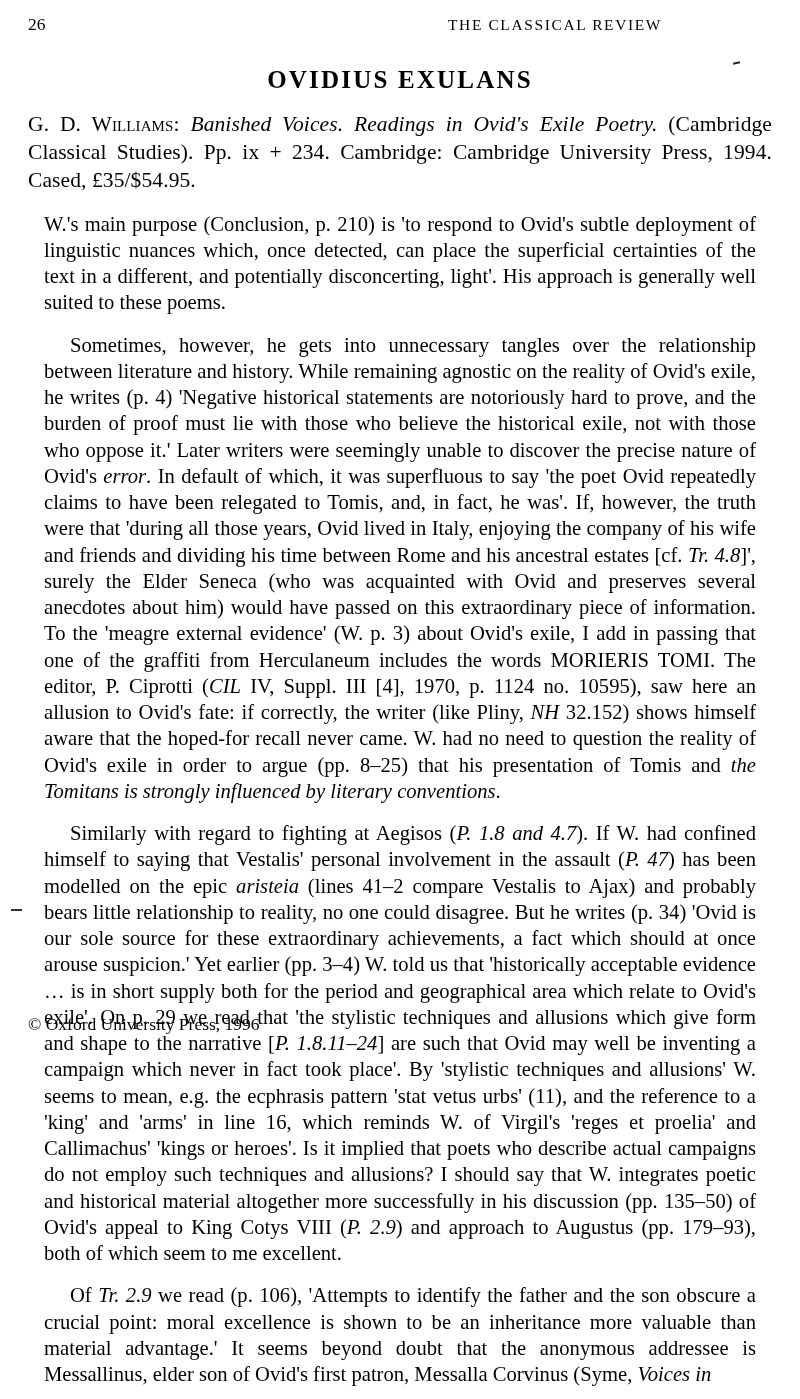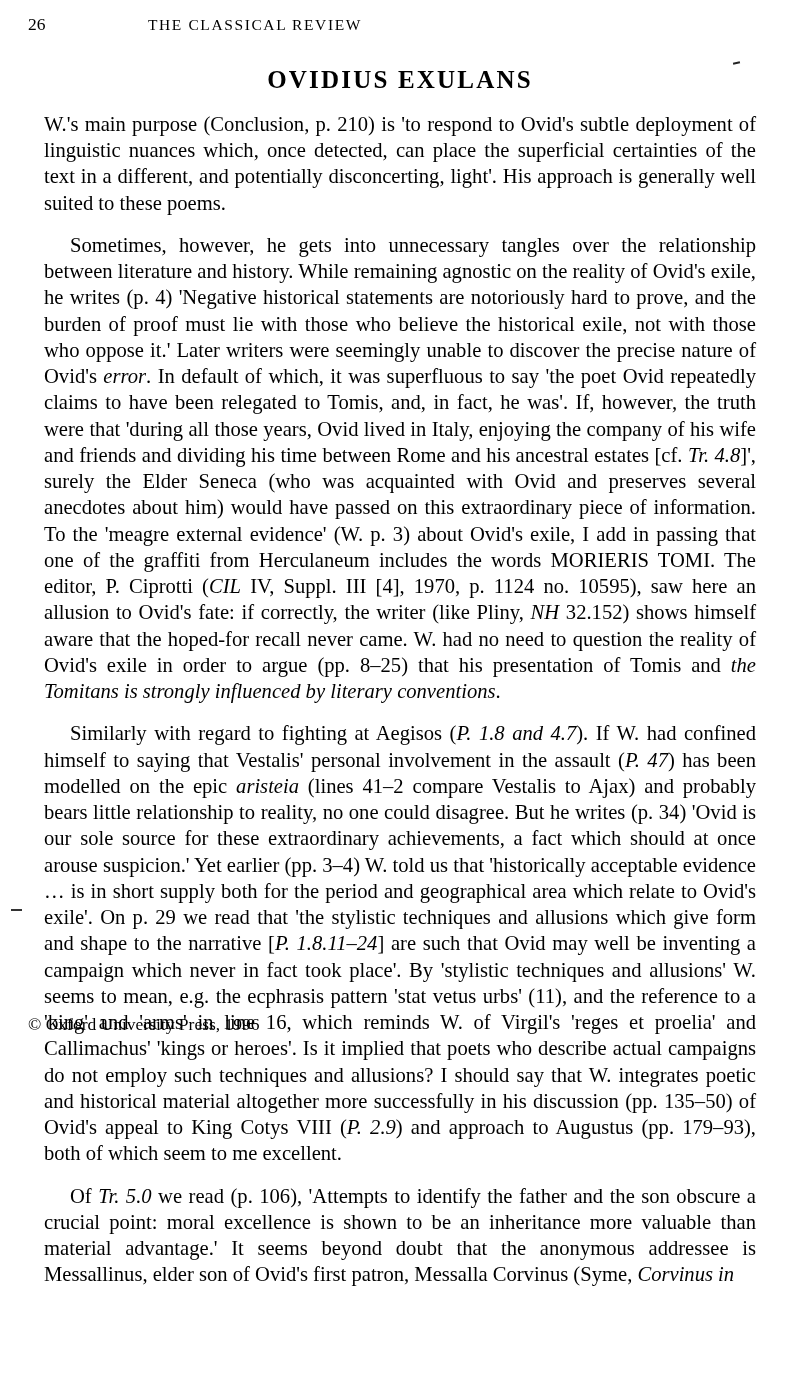--- a/index.html
+++ b/index.html
@@ -27,21 +27,21 @@
     align-items: baseline;
     height: 26px;
   }
   .folio {
     font-size: 17.5px;
     width: 120px;
     text-align: left;
   }
   .journal-title {
     flex: 1;
-    text-align: left;
+    text-align: right;
     font-size: 15.5px;
     letter-spacing: 1.6px;
     font-variant: small-caps;
     text-transform: uppercase;
     padding-right: 110px;
   }
   .article-title {
     text-align: center;
     font-size: 25px;
     letter-spacing: 2.2px;
@@ -107,23 +107,26 @@
   <div class="running-head">
     <div class="folio">26</div>
     <div class="journal-title">THE CLASSICAL REVIEW</div>
   </div>
 
   <div class="stray-mark"></div>
   <div class="stray-mark-2"></div>
 
   <h1 class="article-title">OVIDIUS EXULANS</h1>
 
+  <p class="citation">
+    <span class="au">G. D. Williams</span><span>: </span><i>Banished Voices. Readings in Ovid's Exile Poetry.</i><span> (Cambridge Classical Studies). Pp. ix + 234. Cambridge: Cambridge University Press, 1994. Cased, £35/$54.95.</span>
+  </p>
 
   <div class="body-text">
     <p>W.'s main purpose (Conclusion, p. 210) is 'to respond to Ovid's subtle deployment of linguistic nuances which, once detected, can place the superficial certainties of the text in a different, and potentially disconcerting, light'. His approach is generally well suited to these poems.</p>
     <p class="indent">Sometimes, however, he gets into unnecessary tangles over the relationship between literature and history. While remaining agnostic on the reality of Ovid's exile, he writes (p. 4) 'Negative historical statements are notoriously hard to prove, and the burden of proof must lie with those who believe the historical exile, not with those who oppose it.' Later writers were seemingly unable to discover the precise nature of Ovid's <i>error</i>. In default of which, it was superfluous to say 'the poet Ovid repeatedly claims to have been relegated to Tomis, and, in fact, he was'. If, however, the truth were that 'during all those years, Ovid lived in Italy, enjoying the company of his wife and friends and dividing his time between Rome and his ancestral estates [cf. <i>Tr. 4.8</i>]', surely the Elder Seneca (who was acquainted with Ovid and preserves several anecdotes about him) would have passed on this extraordinary piece of information. To the 'meagre external evidence' (W. p. 3) about Ovid's exile, I add in passing that one of the graffiti from Herculaneum includes the words MORIERIS TOMI. The editor, P. Ciprotti (<i>CIL</i> IV, Suppl. III [4], 1970, p. 1124 no. 10595), saw here an allusion to Ovid's fate: if correctly, the writer (like Pliny, <i>NH</i> 32.152) shows himself aware that the hoped-for recall never came. W. had no need to question the reality of Ovid's exile in order to argue (pp. 8–25) that his presentation of Tomis and <i>the Tomitans is strongly influenced by literary conventions</i>.</p>
     <p class="indent">Similarly with regard to fighting at Aegisos (<i>P. 1.8 and 4.7</i>). If W. had confined himself to saying that Vestalis' personal involvement in the assault (<i>P. 47</i>) has been modelled on the epic <i>aristeia</i> (lines 41–2 compare Vestalis to Ajax) and probably bears little relationship to reality, no one could disagree. But he writes (p. 34) 'Ovid is our sole source for these extraordinary achievements, a fact which should at once arouse suspicion.' Yet earlier (pp. 3–4) W. told us that 'historically acceptable evidence … is in short supply both for the period and geographical area which relate to Ovid's exile'. On p. 29 we read that 'the stylistic techniques and allusions which give form and shape to the narrative [<i>P. 1.8.11–24</i>] are such that Ovid may well be inventing a campaign which never in fact took place'. By 'stylistic techniques and allusions' W. seems to mean, e.g. the ecphrasis pattern 'stat vetus urbs' (11), and the reference to a 'king' and 'arms' in line 16, which reminds W. of Virgil's 'reges et proelia' and Callimachus' 'kings or heroes'. Is it implied that poets who describe actual campaigns do not employ such techniques and allusions? I should say that W. integrates poetic and historical material altogether more successfully in his discussion (pp. 135–50) of Ovid's appeal to King Cotys VIII (<i>P. 2.9</i>) and approach to Augustus (pp. 179–93), both of which seem to me excellent.</p>
-    <p class="indent">Of <i>Tr. 5.0</i> we read (p. 106), 'Attempts to identify the father and the son obscure a crucial point: moral excellence is shown to be an inheritance more valuable than material advantage.' It seems beyond doubt that the anonymous addressee is Messallinus, elder son of Ovid's first patron, Messalla Corvinus (Syme, <i>Corvinus in</i></p>
+    <p class="indent">Of <i>Tr. 2.9</i> we read (p. 106), 'Attempts to identify the father and the son obscure a crucial point: moral excellence is shown to be an inheritance more valuable than material advantage.' It seems beyond doubt that the anonymous addressee is Messallinus, elder son of Ovid's first patron, Messalla Corvinus (Syme, <i>Voices in</i></p>
   </div>
 
   <div class="footer">© Oxford University Press, 1996</div>
 
 </div>
 
 </body></html>

